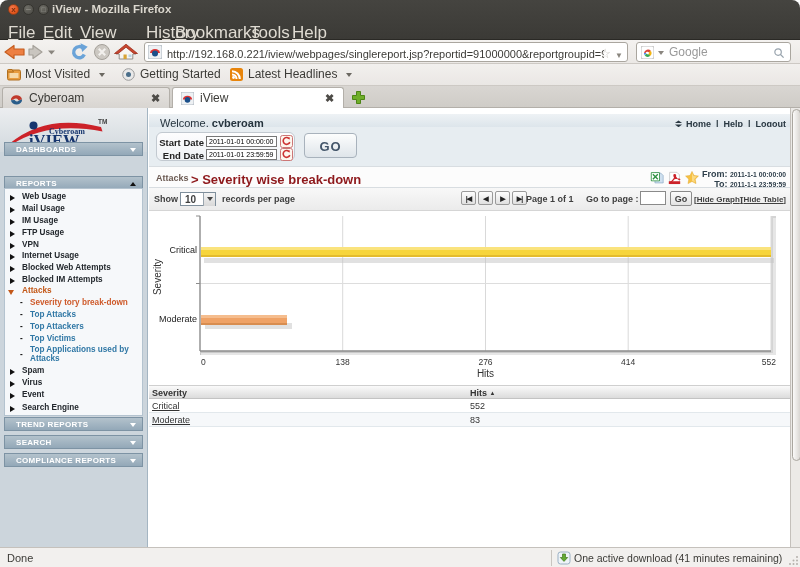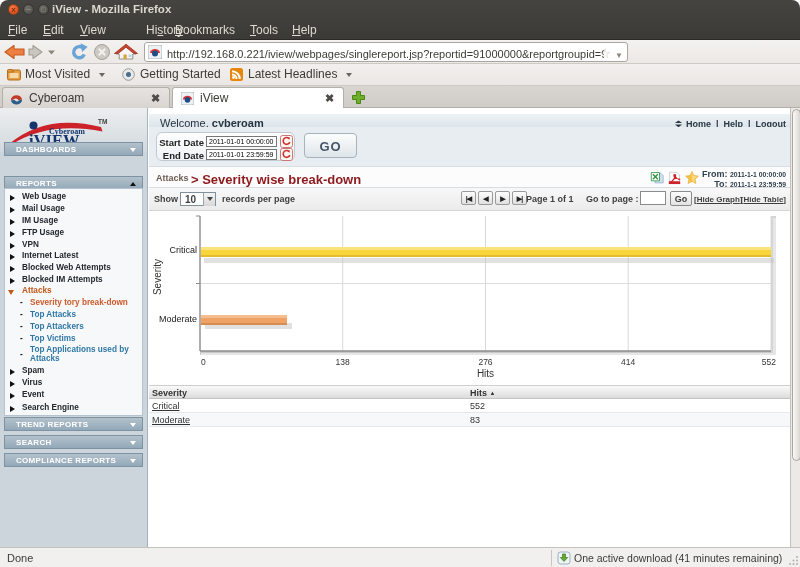--- a/index.html
+++ b/index.html
@@ -7,21 +7,21 @@
 #win { position:absolute; left:0; top:0; width:800px; height:567px; }
 .abs { position:absolute; }
 
 
 #dark { left:0; top:0; width:800px; height:40px; background:linear-gradient(#454440,#3b3a36); border-radius:8px 8px 0 0; border-bottom:1px solid #2a2925; }
 #title { left:0; top:3px; width:360px; height:16px; color:#dcd8cf; font-size:11.5px; font-weight:bold; }
 .wbtn { position:absolute; top:4px; width:11px; height:11px; border-radius:50%; }
 #btn-close { left:8px; background:radial-gradient(circle at 35% 30%, #f4764a, #e15419 70%); border:1px solid #93401c; color:#7e2f0e; font-size:8px; font-weight:bold; text-align:center; line-height:9px; }
 #btn-min, #btn-max { background:radial-gradient(circle at 35% 30%, #6e6d66, #55544e 70%); border:1px solid #35342f; color:#9d9c94; font-size:7px; text-align:center; line-height:9px; }
 #btn-min { left:23px; } #btn-max { left:38px; }
-#menubar { left:0; top:19px; width:696px; height:21px; color:#dfdbd2; font-size:12px;text-decoration:underline; }
+#menubar { left:0; top:19px; width:696px; height:21px; color:#dfdbd2; font-size:17px;text-decoration:underline; }
 #menubar span { position:absolute; top:4px; }
 #menubar u { text-decoration:underline; }
 
 
 #navbar { left:0; top:40px; width:800px; height:24px; background:linear-gradient(#f4f2f0,#ebe8e5); border-bottom:1px solid #cdc9c4; }
 #urlbar { left:144px; top:2px; width:484px; height:20px; background:#fff; border:1px solid #aaa69f; border-radius:3px; font-size:12px; color:#3c3b37; line-height:18px; white-space:nowrap; overflow:hidden; }
 #searchbox { left:636px; top:2px; width:155px; height:20px; background:#fff; border:1px solid #aaa69f; border-radius:3px; }
 
 
 #bookbar { left:0; top:64px; width:800px; height:22px; background:linear-gradient(#f2f0ee,#eae7e4); border-bottom:1px solid #cdc9c4; font-size:12px; color:#3c3b37; }
@@ -106,20 +106,35 @@
     <div id="urlbar" class="abs">
       <svg class="abs" style="left:3px;top:2px;" width="14" height="14" viewBox="0 0 14 14">
           <rect x="0" y="0" width="14" height="14" rx="2" fill="#eef1f4" stroke="#9aa6b0" stroke-width="0.8"></rect>
           <path d="M2 8 a5 4 0 0 1 10 0 z" fill="#d33"></path>
           <circle cx="7" cy="8.5" r="3" fill="#1a4f8a"></circle>
         </svg>
       <span class="abs" style="left:22px;top:2px;width:437px;overflow:hidden;white-space:nowrap;font-size:11px;">http://192.168.0.221/iview/webpages/singlereport.jsp?reportid=91000000&amp;reportgroupid=9</span>
       <span class="abs" style="right:16px;top:2px;color:#c3bfb9;font-size:13px;">☆</span>
       <span class="abs" style="right:4px;top:4px;color:#8a867f;font-size:8px;">▼</span>
     </div>
+    <div id="searchbox" class="abs">
+      <svg class="abs" style="left:4px;top:3px;" width="13" height="13" viewBox="0 0 13 13">
+          <rect x="0" y="0" width="13" height="13" rx="2" fill="#fff" stroke="#bbb"></rect>
+          <path d="M3 7 a4 4 0 0 1 7 -2 l-2 1.5 a2 2 0 0 0 -3.5 1z" fill="#d94437"></path>
+          <path d="M10 5 a4 4 0 0 1 -1 5 l-1.8 -1.8 a2 2 0 0 0 0.8 -2.2z" fill="#f2b50f"></path>
+          <path d="M9 10 a4 4 0 0 1 -5.5 -1 l2.2 -1.3 a2 2 0 0 0 2.5 0.5z" fill="#3aa757"></path>
+          <path d="M3.5 9 a4 4 0 0 1 -0.5 -2 l2.5 0 z" fill="#4285f4"></path>
+        </svg>
+      <span class="abs" style="left:21px;top:8px;width:0;height:0;border-left:3px solid transparent;border-right:3px solid transparent;border-top:4px solid #8a867f;"></span>
+      <span class="abs" style="left:32px;top:2px;font-size:12px;color:#999;">Google</span>
+      <svg class="abs" style="right:5px;top:4px;" width="12" height="12" viewBox="0 0 13 13">
+          <circle cx="5.5" cy="5.5" r="3.5" fill="none" stroke="#98a3ad" stroke-width="1.3"></circle>
+          <path d="M8 8 L11.5 11.5" stroke="#98a3ad" stroke-width="1.5"></path>
+        </svg>
+    </div>
   </div>
   <div id="bookbar" class="abs">
     <svg class="abs" style="left:7px;top:4px;" width="14" height="13" viewBox="0 0 14 13">
         <rect x="0.5" y="2" width="13" height="10" rx="1.5" fill="#e89c3f" stroke="#b06f1e"></rect>
         <path d="M0.5 4 L0.5 2.5 a1 1 0 0 1 1 -1 L5 1.5 L6.5 4z" fill="#e89c3f" stroke="#b06f1e"></path>
         <rect x="2.5" y="5" width="9" height="5" fill="#f6d9a8"></rect>
       </svg>
     <span class="abs" style="left:25px;top:3px;">Most Visited</span>
     <span class="abs" style="left:99px;top:9px;width:0;height:0;border-left:3px solid transparent;border-right:3px solid transparent;border-top:4px solid #6b6861;"></span>
     <svg class="abs" style="left:122px;top:4px;" width="13" height="13" viewBox="0 0 13 13">
@@ -188,21 +203,21 @@
       <div class="mi" style="top:39px;">
           <span class="tri"></span>
           <span class="lbl">FTP Usage</span>
         </div>
       <div class="mi" style="top:51px;">
           <span class="tri"></span>
           <span class="lbl">VPN</span>
         </div>
       <div class="mi" style="top:62px;">
           <span class="tri"></span>
-          <span class="lbl">Internet Latest</span>
+          <span class="lbl">Internet Usage</span>
         </div>
       <div class="mi" style="top:74px;">
           <span class="tri"></span>
           <span class="lbl">Blocked Web Attempts</span>
         </div>
       <div class="mi" style="top:86px;">
           <span class="tri"></span>
           <span class="lbl">Blocked IM Attempts</span>
         </div>
       <div class="mi" style="top:97px;color:#c35818;">

